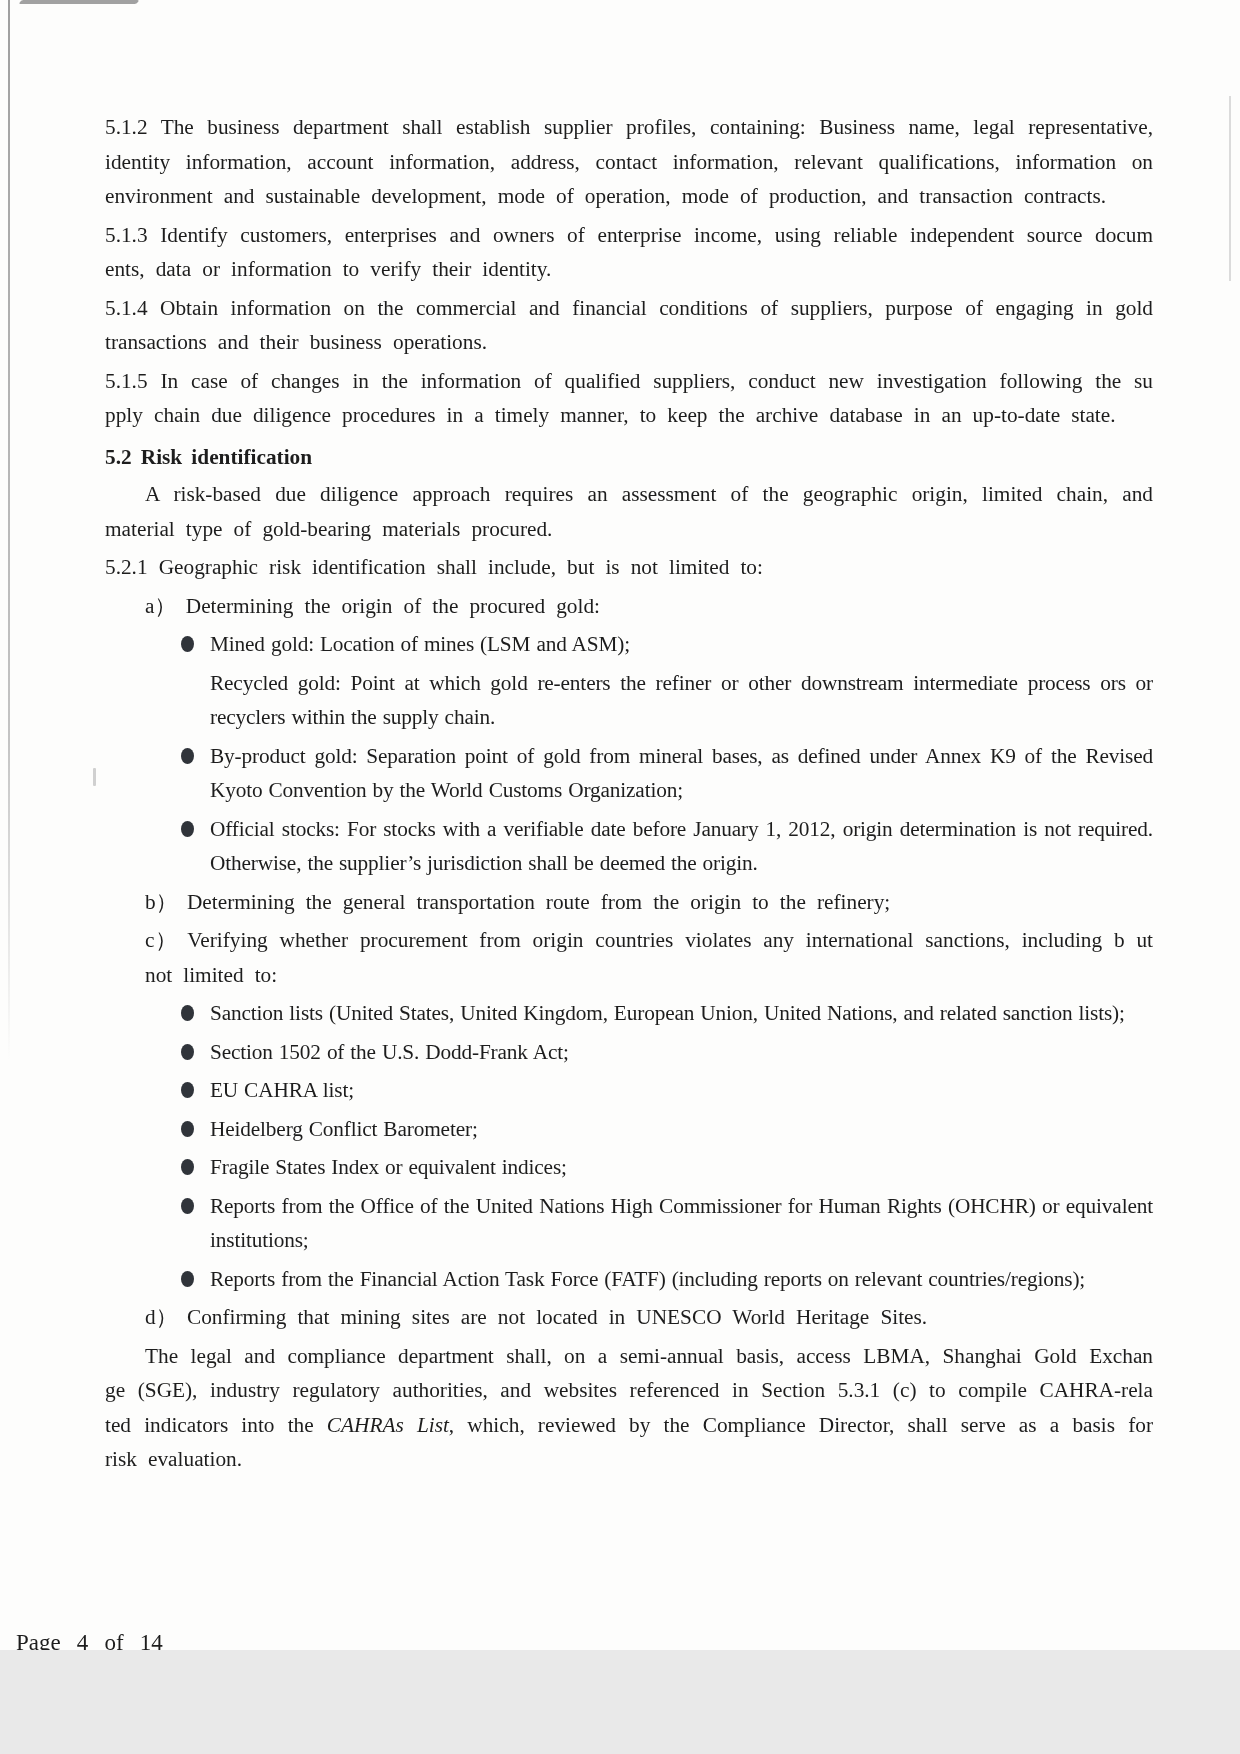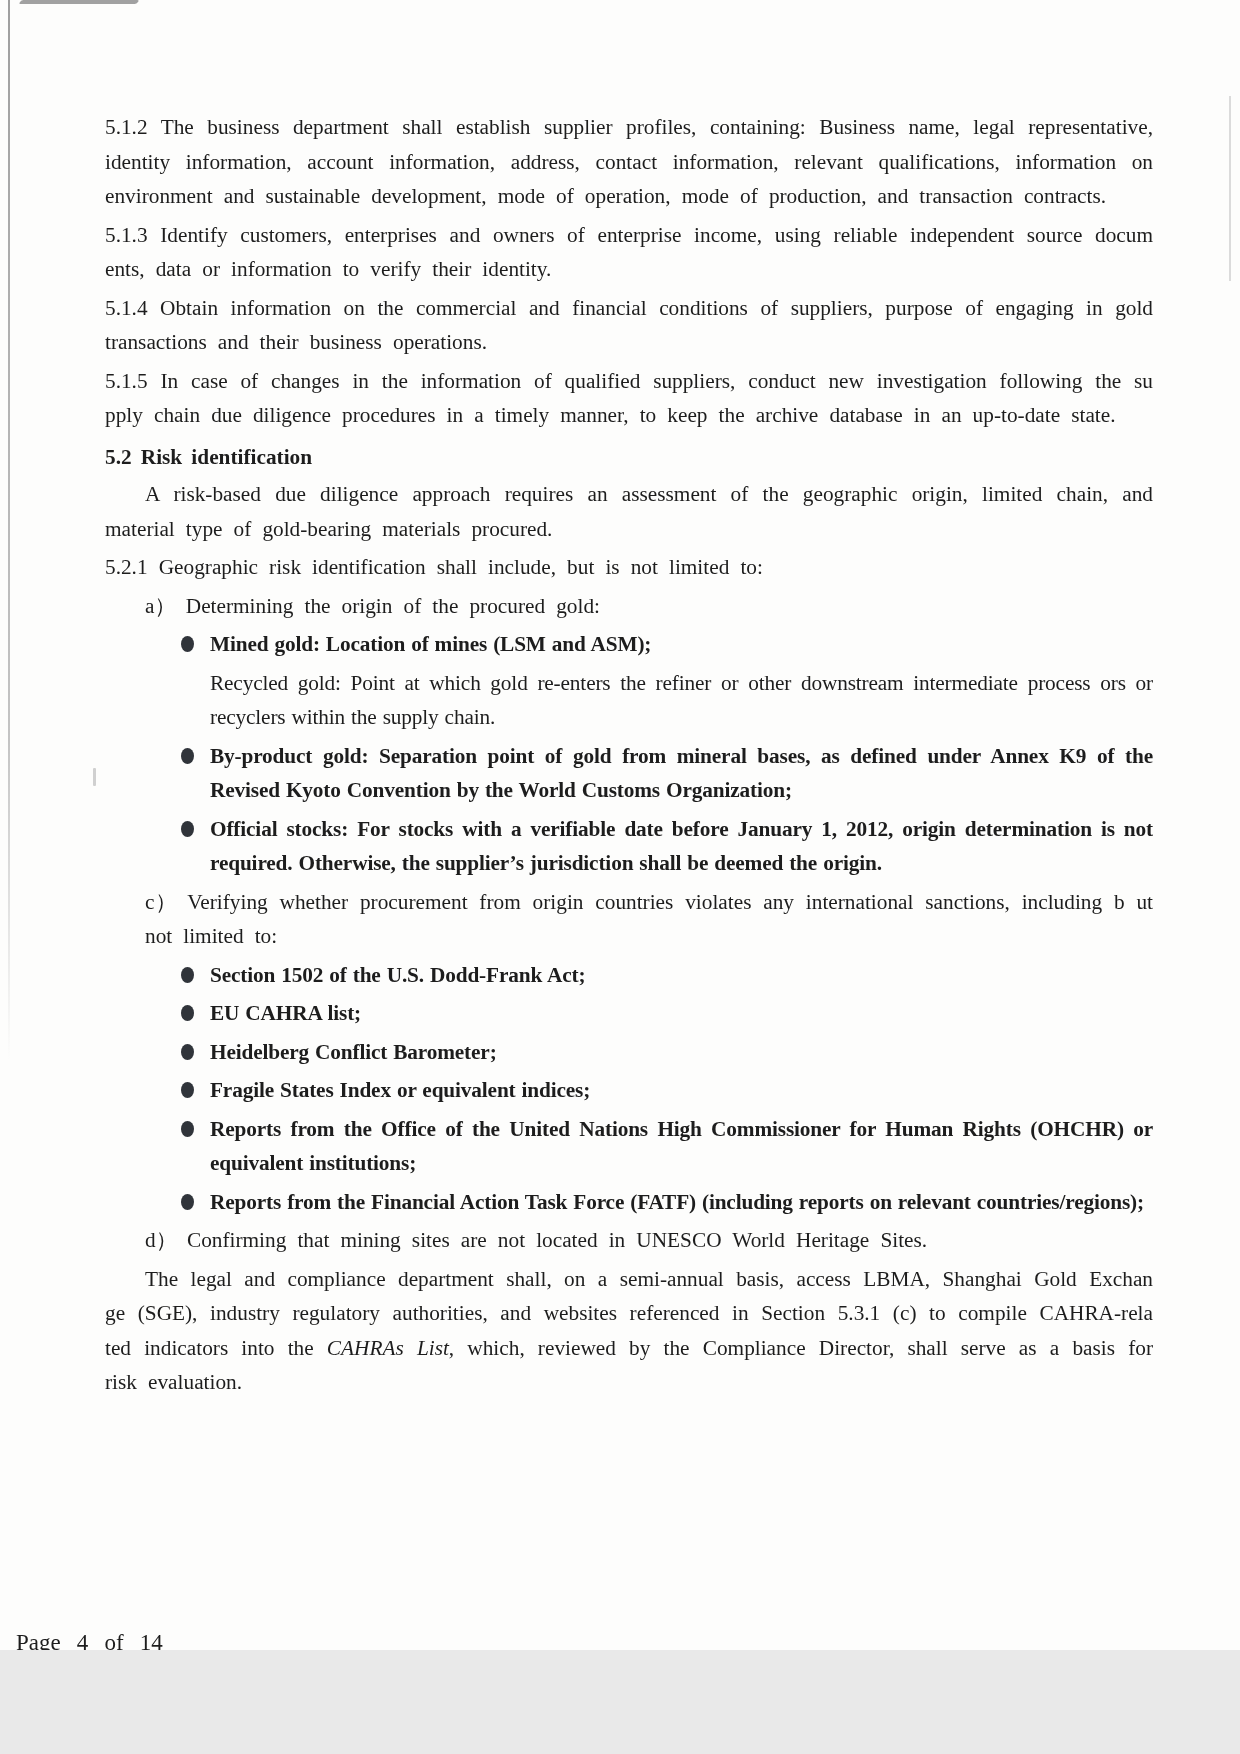--- a/index.html
+++ b/index.html
@@ -50,21 +50,20 @@
   }
   .para.tight { word-spacing: 0.04em; letter-spacing: -0.15px; }
   .indent { text-indent: 40px; }
   .heading { font-weight: bold; word-spacing: 0.18em; margin: 7px 0 3px 0; }
   .lettered { margin-left: 40px; margin-bottom: 4px; }
   .lettered .llabel { margin-right: 10px; }
   .bullet {
     position: relative;
     padding-left: 105px;
     margin-bottom: 4px;
-    font-weight: bold;
   }
   .bullet .dot {
     position: absolute; left: 76px; top: 9px;
     width: 13px; height: 16px;
     background: #30343a; border-radius: 50%;
   }
   .subnote { padding-left: 105px; }
   .italic { font-style: italic; }
   .footer {
     position: absolute; left: 0; top: 1630px; width: 1240px;
@@ -115,23 +114,28 @@
     <div class="para tight bullet">
       <span class="dot"></span>
       <span>By-product gold: Separation point of gold from mineral bases, as defined under Annex K9 of the Revised Kyoto Convention by the World Customs Organization;</span>
     </div>
 
     <div class="para tight bullet">
       <span class="dot"></span>
       <span>Official stocks: For stocks with a verifiable date before January 1, 2012, origin determination is not required. Otherwise, the supplier’s jurisdiction shall be deemed the origin.</span>
     </div>
 
+    <p class="para lettered"><span class="llabel">b）</span><span>Determining the general transportation route from the origin to the refinery;</span></p>
 
     <p class="para lettered"><span class="llabel">c）</span><span>Verifying whether procurement from origin countries violates any international sanctions, including b ut not limited to:</span></p>
 
+    <div class="para tight bullet">
+      <span class="dot"></span>
+      <span>Sanction lists (United States, United Kingdom, European Union, United Nations, and related sanction lists);</span>
+    </div>
 
     <div class="para tight bullet">
       <span class="dot"></span>
       <span>Section 1502 of the U.S. Dodd-Frank Act;</span>
     </div>
 
     <div class="para tight bullet">
       <span class="dot"></span>
       <span>EU CAHRA list;</span>
     </div>

